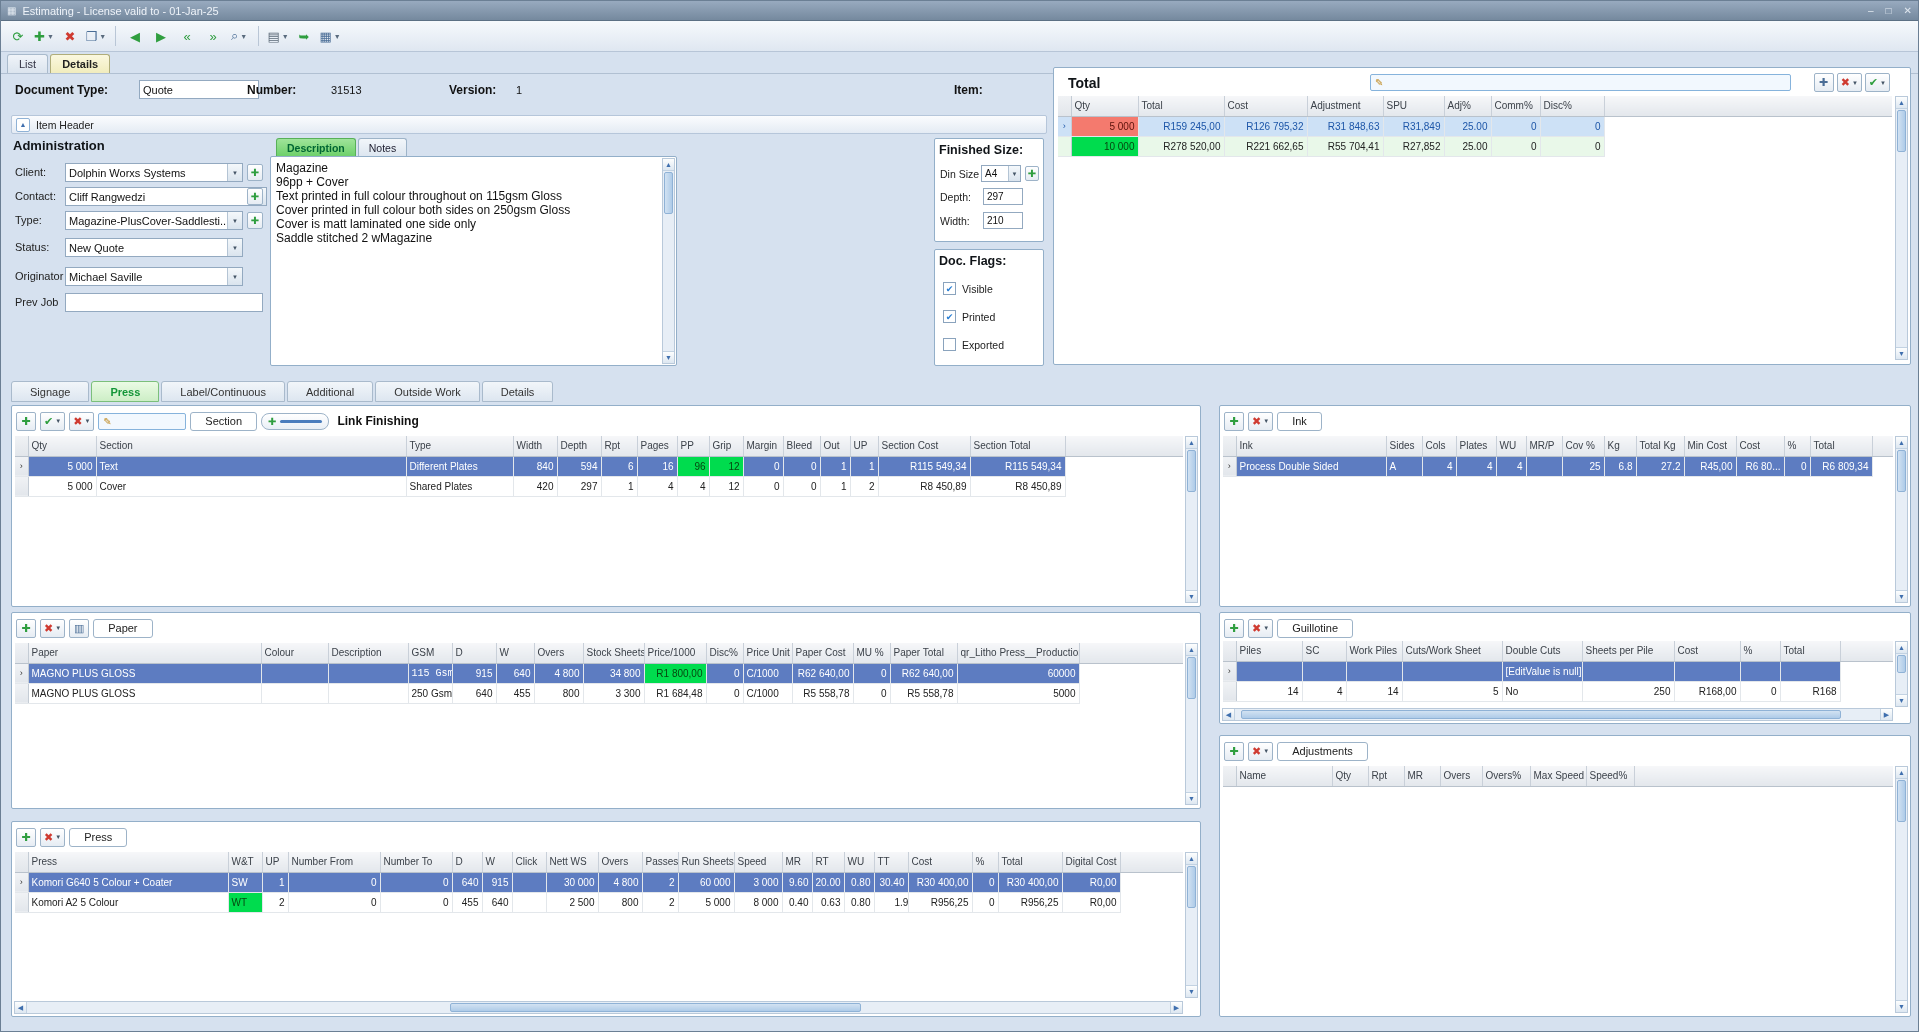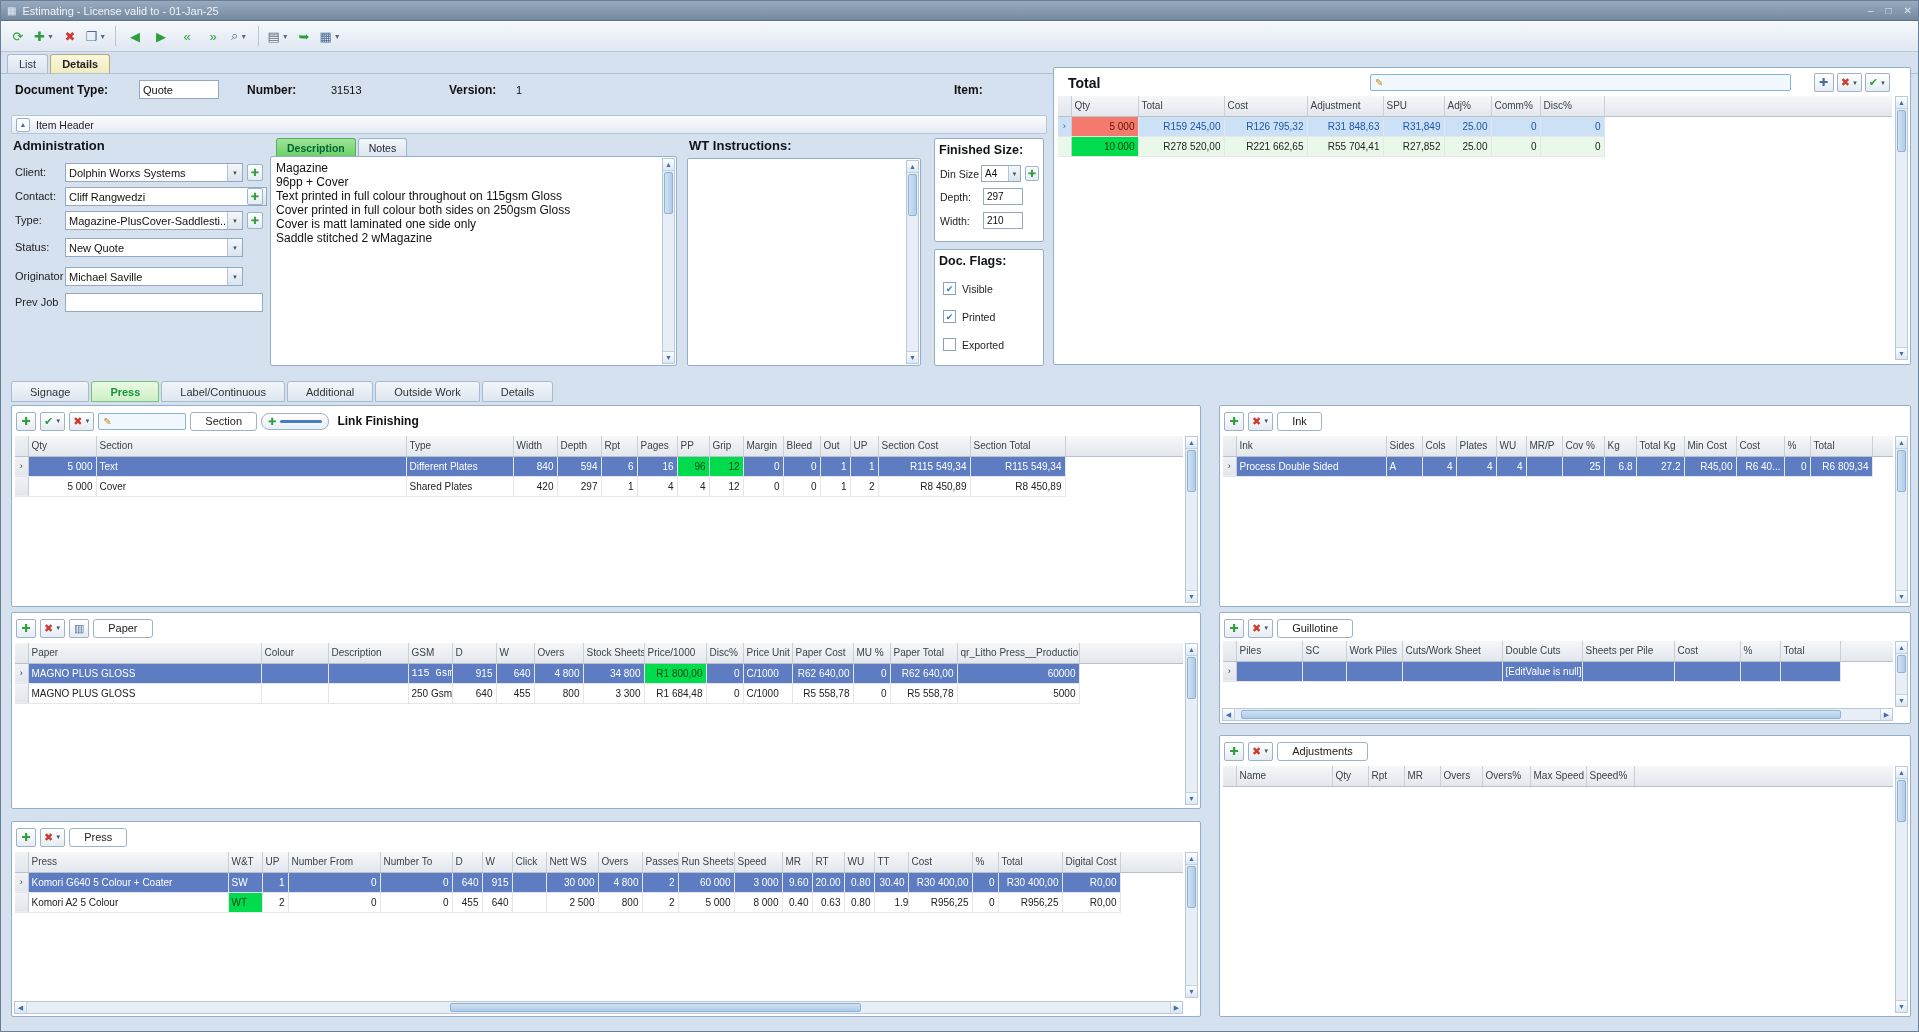--- a/index.html
+++ b/index.html
@@ -151,21 +151,21 @@
         <span class="dd">▼</span>
       </div>
   </div>
 
   <div class="viewtabs">
     <div class="vtab">List</div>
     <div class="vtab active">Details</div>
   </div>
 
   <span class="dlabel" style="left:14px;top:82px">Document Type:</span>
-  <input class="tfield" style="left: 138px; top: 79px; width: 80px;" readonly="" value="Quote">
+  <input class="tfield" style="left: 138px; top: 79px; width: 120px;" readonly="" value="Quote">
   <span class="dlabel" style="left:246px;top:82px">Number:</span>
   <span class="dvalue" style="left:330px;top:83px">31513</span>
   <span class="dlabel" style="left:448px;top:82px">Version:</span>
   <span class="dvalue" style="left:515px;top:83px">1</span>
   <span class="dlabel" style="left:953px;top:82px">Item:</span>
 
   <div class="panel" style="left:1052px;top:66px;width:858px;height:298px">
     <span class="ptitle" style="left:14px;top:7px;font-size:14px">Total</span>
     <div class="pencil-field" style="position:absolute;left:316px;top:6px;width:421px">
         <span>✎</span>
@@ -312,32 +312,20 @@
       <div class="vscroll" style="right:1px;top:1px;bottom:1px">
         <div class="sarr">▲</div>
         <div class="vtrack">
             <div class="vthumb"></div>
           </div>
         <div class="sarr bot">▼</div>
       </div>
     </div>
   </div>
 
-  <div style="position:absolute;left:686px;top:137px;width:234px;height:228px">
-    <span class="ptitle" style="left:2px;top:0">WT Instructions:</span>
-    <div class="descbox" style="top:20px">
-      <div class="vscroll" style="right:1px;top:1px;bottom:1px">
-        <div class="sarr">▲</div>
-        <div class="vtrack">
-            <div class="vthumb"></div>
-          </div>
-        <div class="sarr bot">▼</div>
-      </div>
-    </div>
-  </div>
 
   <div class="panel" style="left:933px;top:137px;width:110px;height:104px">
     <span class="fs-title" style="left:4px;top:4px">Finished Size:</span>
     <span class="fs-label" style="left:5px;top:29px">Din Size</span>
     <div class="combo" style="left:46px;top:26px;width:40px;height:17px">
         <span class="val" style="font-size:10px">A4</span>
         <span class="dbtn" style="width:12px">▼</span>
       </div>
     <div class="plusbtn" style="left:90px;top:27px;width:14px;height:15px">
         <span>✚</span>
@@ -790,21 +778,21 @@
               <td>Process Double Sided</td>
               <td>A</td>
               <td style="text-align: right;">4</td>
               <td style="text-align: right;">4</td>
               <td style="text-align: right;">4</td>
               <td style="text-align: right;"></td>
               <td style="text-align: right;">25</td>
               <td style="text-align: right;">6.8</td>
               <td style="text-align: right;">27.2</td>
               <td style="text-align: right;">R45,00</td>
-              <td style="text-align: right;">R6 40...</td>
+              <td style="text-align: right;">R6 80...</td>
               <td style="text-align: right;">0</td>
               <td style="text-align: right;">R6 809,34</td>
               <td class="filler"></td>
             </tr>
           </tbody>
         </table>
       </div>
     <div class="vscroll" style="right:2px;top:30px;bottom:3px">
       <div class="sarr">▲</div>
       <div class="vtrack">
@@ -862,20 +850,33 @@
               <td style="text-align: right;"></td>
               <td style="text-align: right;"></td>
               <td style="text-align: right;"></td>
               <td>[EditValue is null]</td>
               <td style="text-align: right;"></td>
               <td style="text-align: right;"></td>
               <td style="text-align: right;"></td>
               <td style="text-align: right;"></td>
               <td class="filler"></td>
             </tr>
+            <tr>
+              <td class="ind"></td>
+              <td style="text-align: right;">14</td>
+              <td style="text-align: right;">4</td>
+              <td style="text-align: right;">14</td>
+              <td style="text-align: right;">5</td>
+              <td>No</td>
+              <td style="text-align: right;">250</td>
+              <td style="text-align: right;">R168,00</td>
+              <td style="text-align: right;">0</td>
+              <td style="text-align: right;">R168</td>
+              <td class="filler"></td>
+            </tr>
           </tbody>
         </table>
       </div>
     <div class="vscroll" style="right:2px;top:28px;bottom:16px">
       <div class="sarr">▲</div>
       <div class="vtrack">
           <div class="vthumb" style="height:18px"></div>
         </div>
       <div class="sarr bot">▼</div>
     </div>

